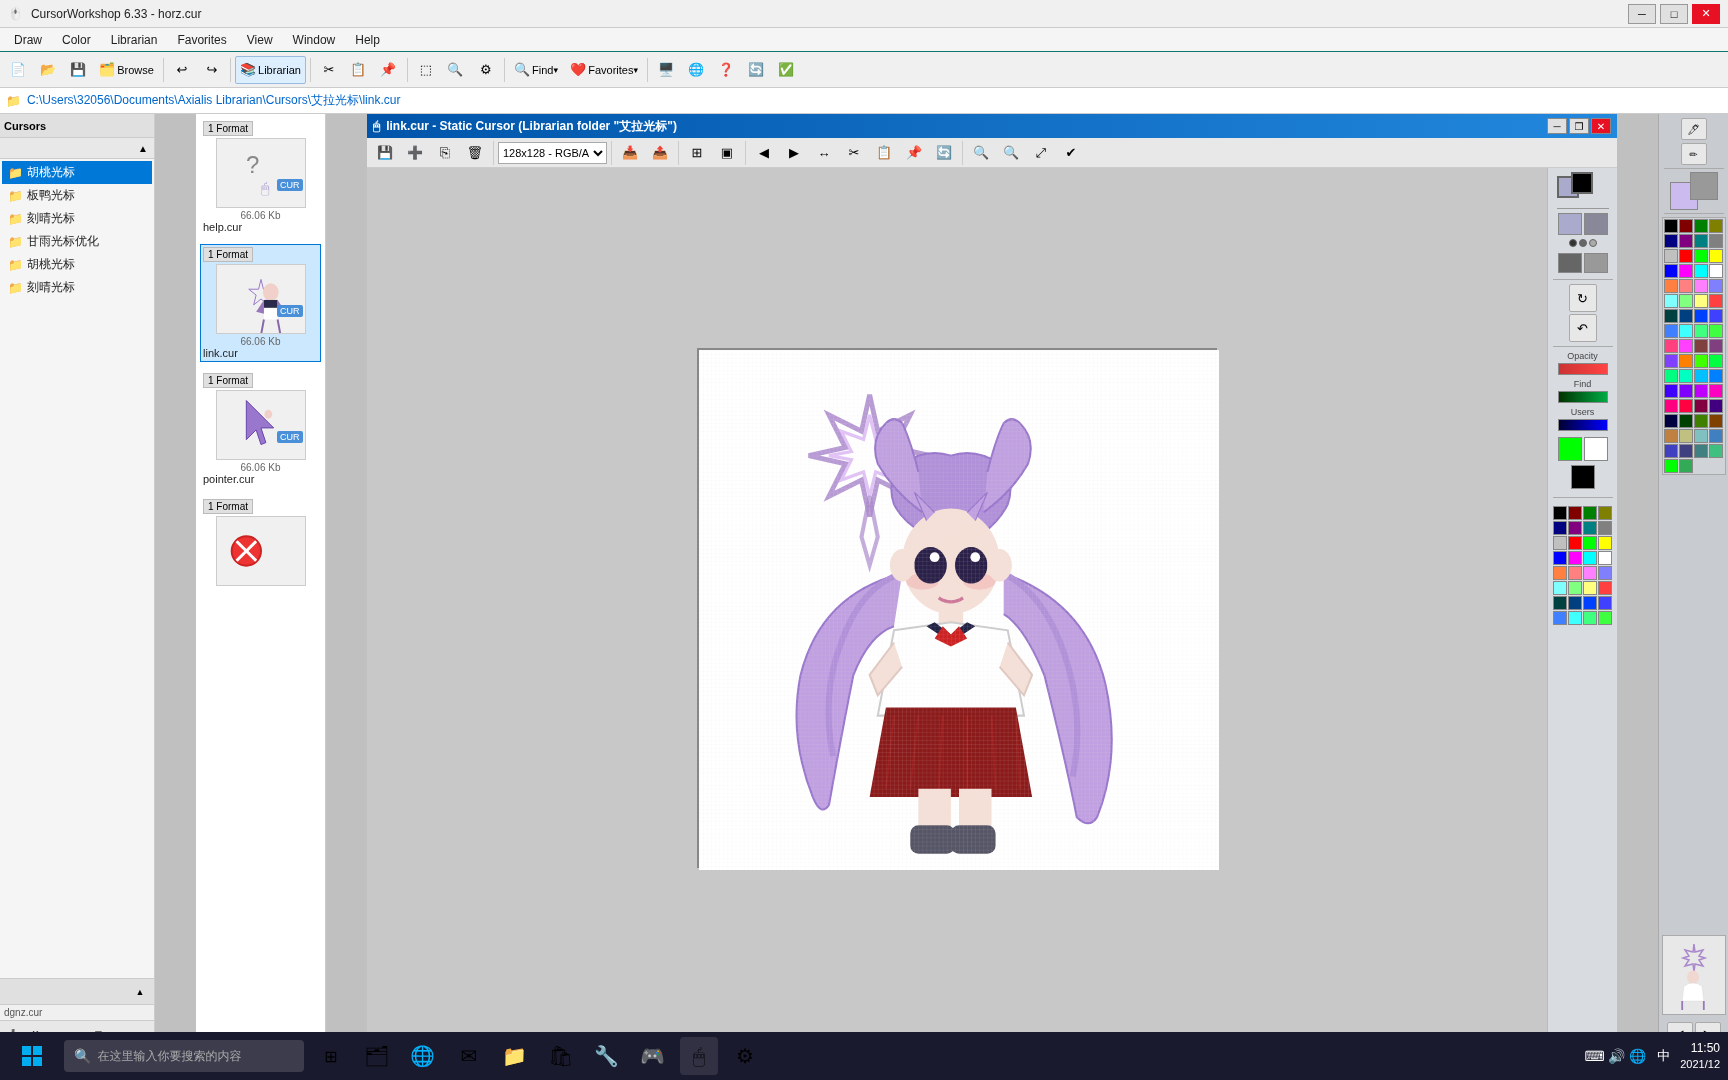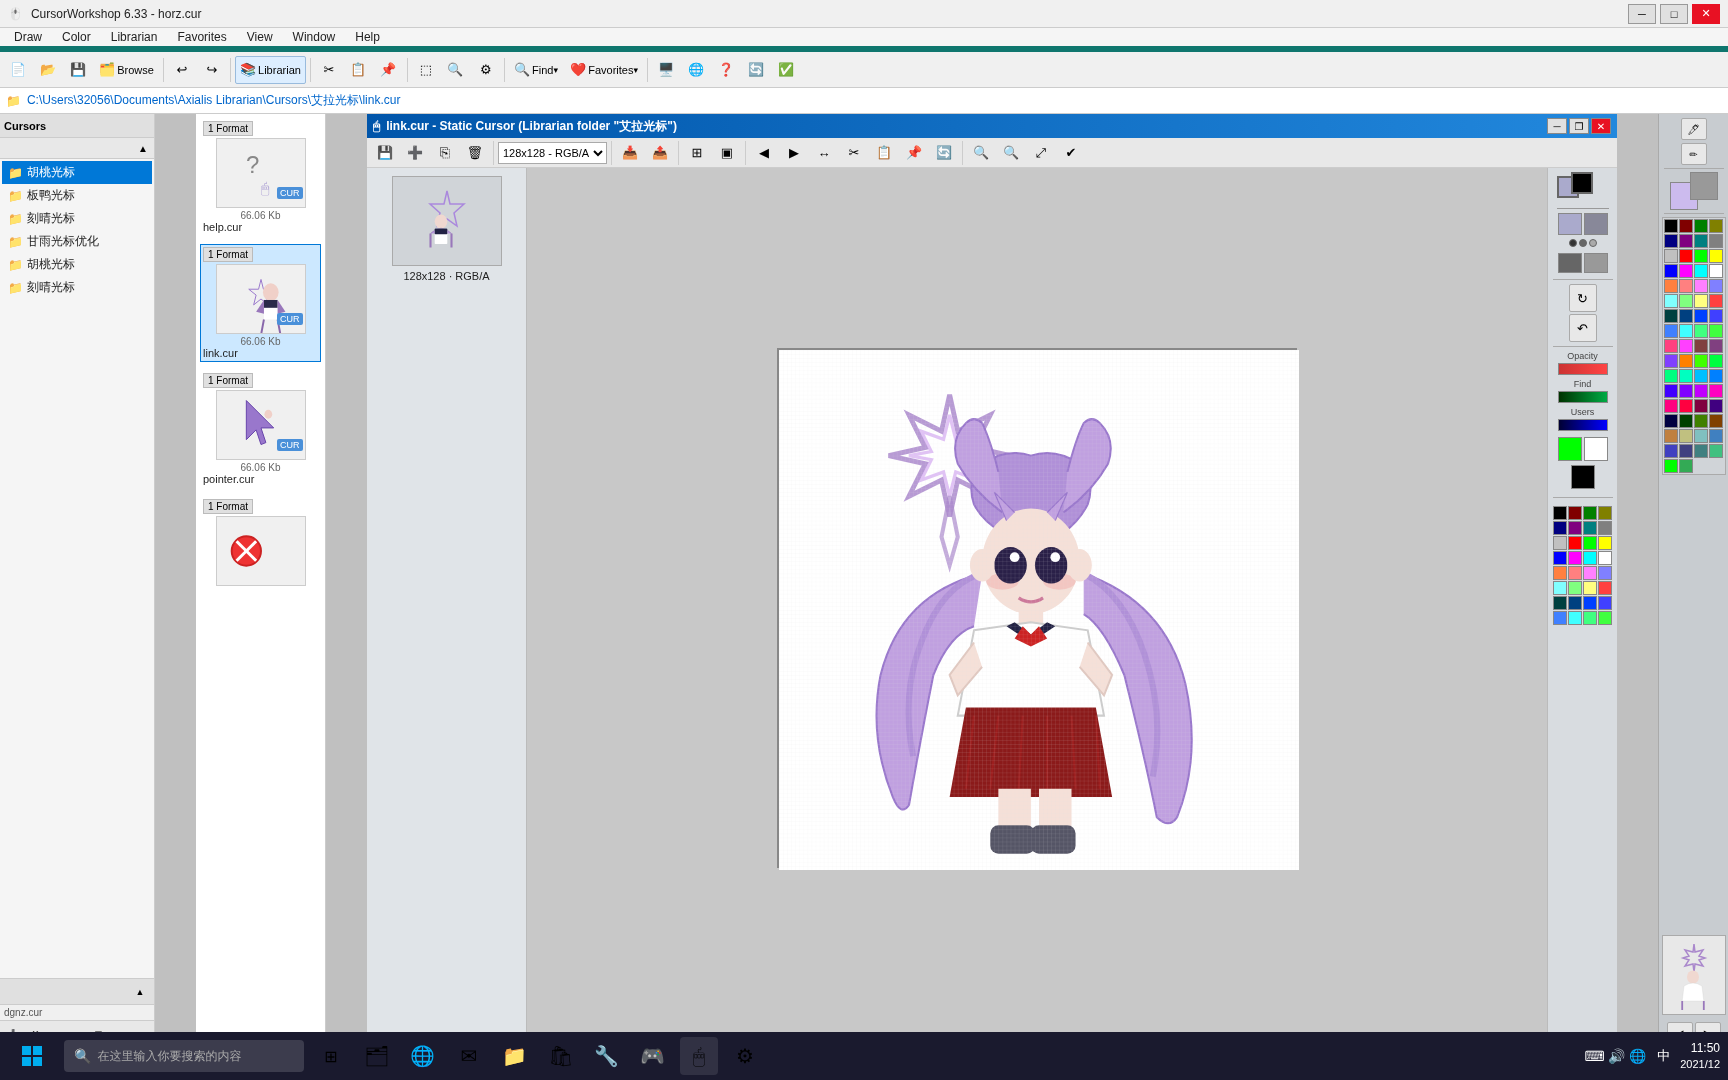--- a/index.html
+++ b/index.html
@@ -5,21 +5,21 @@
     * { margin: 0; padding: 0; box-sizing: border-box; }
     body { width: 1728px; height: 1080px; overflow: hidden; font-family: 'Segoe UI', sans-serif; font-size: 12px; background: #c0c0c0; }
 
     
     #title-bar { background: #f0f0f0; height: 28px; display: flex; align-items: center; padding: 0 8px; border-bottom: 1px solid #ccc; justify-content: space-between; }
     #title-bar-left { display: flex; align-items: center; gap: 8px; font-size: 12px; color: #222; }
     #title-bar-right { display: flex; align-items: center; gap: 4px; }
     .title-btn { width: 28px; height: 20px; border: 1px solid #999; background: #e0e0e0; cursor: pointer; display: flex; align-items: center; justify-content: center; font-size: 11px; }
 
     
-    #menu-bar { background: #f5f5f5; height: 24px; display: flex; align-items: center; padding: 0 4px; border-bottom: 6px solid #0f766e; }
+    #menu-bar { background: #f5f5f5; height: 24px; display: flex; align-items: center; padding: 0 4px; border-bottom: 1px solid #0f766e; }
     .menu-item { padding: 2px 10px; cursor: pointer; font-size: 12px; color: #222; }
 
     
     #toolbar { background: #f0f0f0; height: 36px; display: flex; align-items: center; padding: 0 4px; gap: 2px; border-bottom: 1px solid #ccc; }
     .tb-btn { height: 28px; min-width: 28px; border: 1px solid transparent; background: transparent; cursor: pointer; display: flex; align-items: center; justify-content: center; font-size: 13px; padding: 0 4px; border-radius: 2px; }
     .tb-sep { width: 1px; height: 24px; background: #ccc; margin: 0 2px; }
 
     
     #path-bar { background: #fff; height: 26px; display: flex; align-items: center; padding: 0 6px; border-bottom: 1px solid #ccc; font-size: 12px; color: #222; }
     #path-bar span { color: #0066cc; cursor: pointer; }
@@ -35,21 +35,21 @@
     #cursor-toolbar { height: 28px; background: #e8e8e8; border-top: 1px solid #ccc; display: flex; align-items: center; padding: 0 2px; gap: 1px; }
 
     
     #file-panel { width: 130px; background: #fff; border-right: 1px solid #ccc; overflow-y: auto; padding: 4px; }
     .file-item { margin-bottom: 8px; cursor: pointer; border: 1px solid transparent; padding: 2px; }
     .file-item.selected { border-color: #0078d7; background: #cce8ff; }
     .file-badge { background: #e0e0e0; border: 1px solid #bbb; font-size: 10px; padding: 1px 4px; margin-bottom: 2px; display: inline-block; }
     .file-thumb { width: 90px; height: 70px; background: #f0f0f0; border: 1px solid #ccc; display: flex; align-items: center; justify-content: center; overflow: hidden; position: relative; margin: 0 auto; }
     .file-info { font-size: 10px; color: #666; text-align: center; margin-top: 2px; }
     .file-name { font-size: 11px; text-align: left; color: #222; }
-    .cur-badge { background: #4a90d9; color: white; font-size: 9px; padding: 1px 3px; position: absolute; bottom: 8px; right: 2px; border-radius: 2px; }
+    .cur-badge { background: #4a90d9; color: white; font-size: 9px; padding: 1px 3px; position: absolute; bottom: 16px; right: 2px; border-radius: 2px; }
 
     
     #inner-window { flex: 1; background: #c8d0d8; display: flex; flex-direction: column; }
     #inner-title { background: linear-gradient(to right, #0055aa, #2288dd); height: 24px; display: flex; align-items: center; padding: 0 6px; color: white; font-size: 12px; font-weight: bold; justify-content: space-between; }
     #inner-toolbar { background: #e8e8e8; height: 30px; display: flex; align-items: center; padding: 0 4px; gap: 2px; border-bottom: 1px solid #ccc; }
     #inner-content { flex: 1; display: flex; }
 
     
     #format-panel { width: 160px; background: #e0e4e8; border-right: 1px solid #bbb; padding: 8px 4px; }
     .format-thumb { width: 110px; height: 90px; background: #d0d4d8; border: 1px solid #aaa; margin: 0 auto 4px; display: flex; align-items: center; justify-content: center; overflow: hidden; }
@@ -320,40 +320,20 @@
       <button class="tb-btn">🔄</button>
       <div class="tb-sep"></div>
       <button class="tb-btn">🔍</button>
       <button class="tb-btn">🔍</button>
       <button class="tb-btn">⤢</button>
       <button class="tb-btn">✔</button>
     </div>
 
     <div id="inner-content">
 
-      <div id="format-panel">
-        <div class="format-thumb">
-          <svg width="100" height="80" viewBox="0 0 100 80">
-
-            <g transform="translate(15,5)">
-              <path d="M35,5 L38,18 L52,18 L42,27 L45,40 L35,33 L25,40 L28,27 L18,18 L32,18 Z" fill="none" stroke="#aa88dd" stroke-width="1.5"></path>
-            </g>
-
-            <g transform="translate(30,35) scale(0.7)">
-              <ellipse cx="20" cy="8" rx="9" ry="10" fill="#f0d8d0"></ellipse>
-              <path d="M5,25 Q20,10 35,25" fill="#b899dd" stroke="#9977bb" stroke-width="1"></path>
-              <path d="M5,25 L5,45" stroke="#9977bb" stroke-width="3"></path>
-              <path d="M35,25 L35,45" stroke="#9977bb" stroke-width="3"></path>
-              <rect x="11" y="18" width="18" height="22" fill="white" rx="1"></rect>
-              <rect x="11" y="18" width="18" height="8" fill="#222244" rx="1"></rect>
-            </g>
-          </svg>
-        </div>
-        <div class="format-label">128x128 · RGB/A</div>
-      </div>
 
       <div id="canvas-area">
         <div id="pixel-canvas">
 
           <svg width="520" height="520" viewBox="0 0 128 128" style="position:absolute;top:0;left:0;">
 
             <rect width="128" height="128" fill="white"></rect>
 
             <defs>
               <pattern id="grid" width="1" height="1" patternUnits="userSpaceOnUse">

